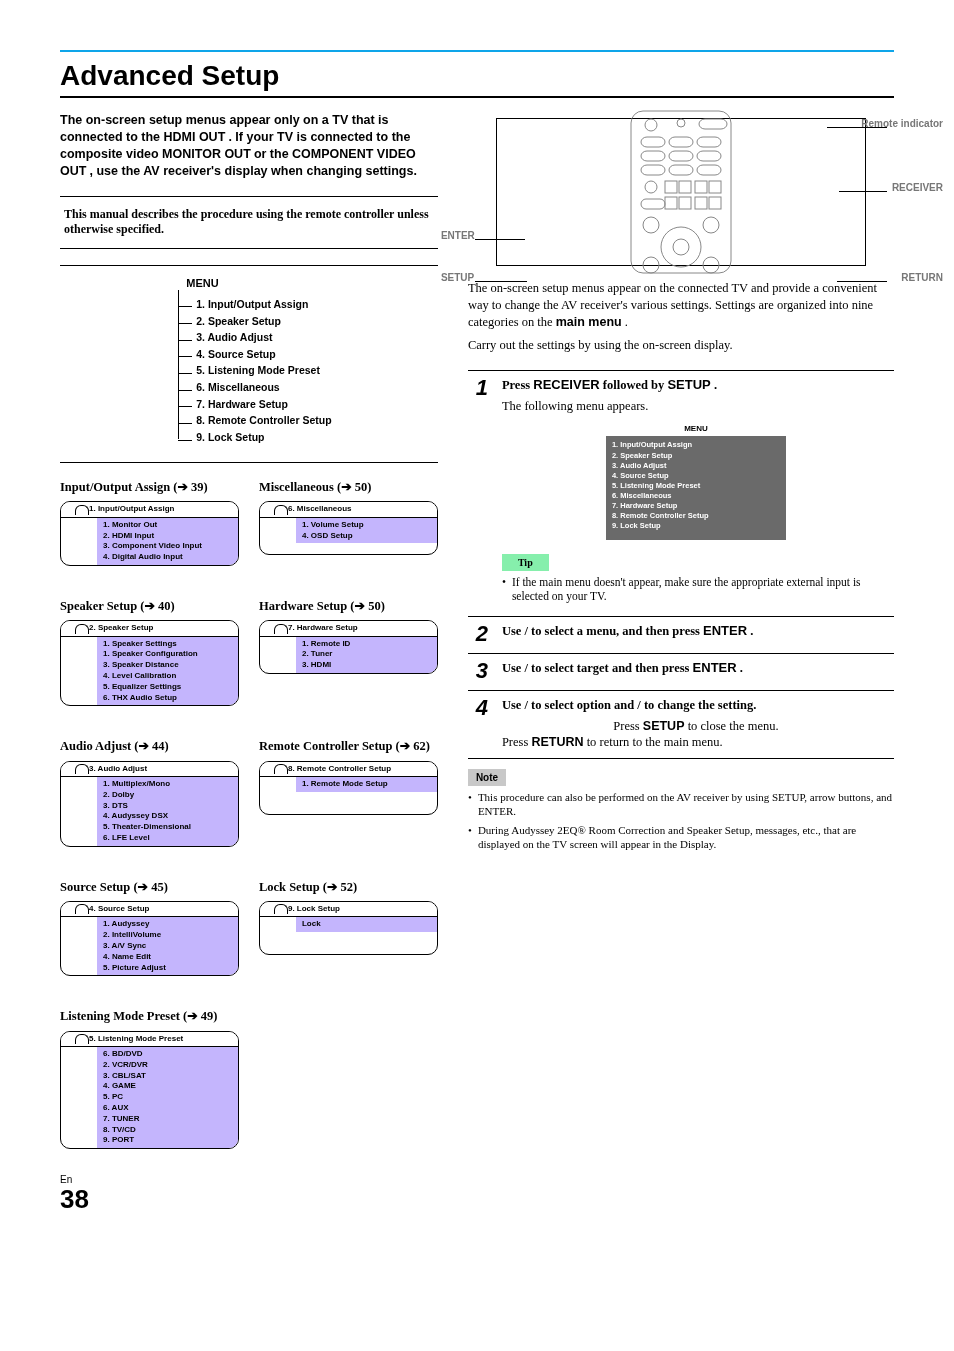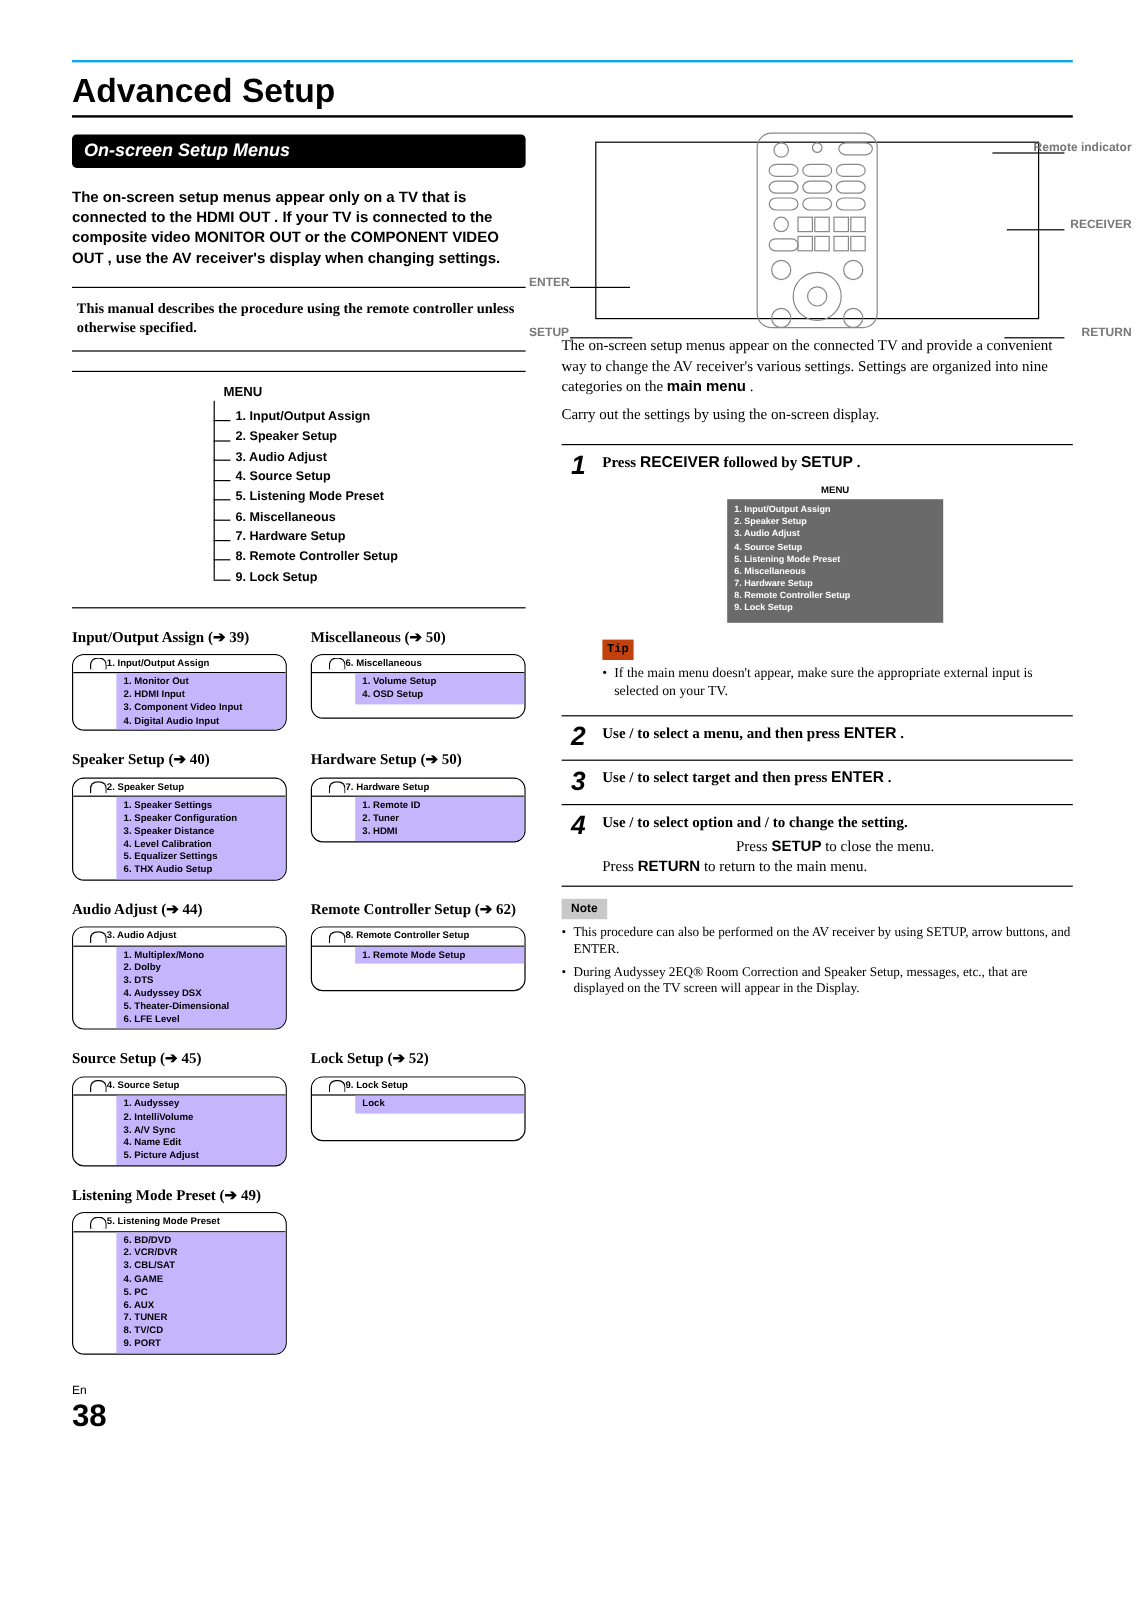--- a/index.html
+++ b/index.html
@@ -64,21 +64,21 @@
   .tree ul { list-style: none; position: relative; }
   .tree ul::before {
     content:""; position:absolute; left:-18px; top:-6px; bottom:7px; width:1px; background:#000;
   }
   .tree li { position:relative; font-family: Arial, Helvetica, sans-serif; font-size:10.5px; font-weight:bold; padding:1.5px 0;}
   .tree li::before {
     content:""; position:absolute; left:-18px; top:10px; width:14px; height:1px; background:#000;
   }
 
   
-  .subgrid { display:grid; grid-template-columns: 1fr 1fr; gap: 16px 20px; }
+  .subgrid { display:grid; grid-template-columns: 1fr 1fr; gap: 32px 20px; }
   .subblock { }
   .subhead { font-family: "Times New Roman", serif; font-weight: bold; font-size: 12.5px; margin-bottom: 6px; }
 
   .panel {
     border: 1px solid #000;
     border-radius: 10px;
     font-family: Arial, Helvetica, sans-serif;
     font-size: 8px;
     min-height: 54px;
     overflow:hidden;
@@ -118,24 +118,24 @@
   }
   .inset-screen .isc-head {
     background:#fff; font-size:8px; font-weight:bold; text-align:center; padding:2px 0;
   }
   .inset-screen .isc-body {
     background:#6a6a6a; color:#fff; font-size:7.5px; font-weight:bold; padding:4px 6px 8px;
   }
   .inset-screen .isc-body div{ line-height:1.35; }
 
   .graybar {
-    background:#c2410c;
-    font-family: Liberation Mono, monospace;
+    background:#86efac;
+    font-family: Liberation Serif, serif;
     font-size: 10px; font-weight:bold;
-    padding: 2px 4px;
+    padding: 2px 16px;
     display:inline-block;
     margin: 4px 0;
   }
 
   .steps { border-top:1px solid #000; }
   .step  { display:flex; border-bottom:1px solid #000; padding: 6px 4px 8px; gap:10px;}
   .stepno{ font-family: Arial, Helvetica, sans-serif; font-weight:bold; font-style:italic; font-size:22px; width:20px; text-align:center; line-height:1;}
   .stepbody{ flex:1; font-size:12.5px;}
   .stepbody .em { font-family: Arial, Helvetica, sans-serif; font-size: 13px;}
   .note-head{
@@ -157,21 +157,20 @@
   .tab { display:inline-block; border:1px solid #000; border-bottom:none; border-radius:6px 6px 0 0; padding:0 6px; margin-left:-4px; height:10px; vertical-align:bottom;}
 </style>
 </head>
 <body>
 
 <h1 class="page-title">Advanced Setup</h1>
 
 <div class="cols">
 
   <div class="col-left">
-    <div class="section-bar">On-screen Setup Menus</div>
 
     <p class="lead">
       <b><span>The on-screen setup menus appear only on a TV that is connected to the </span></b>
       <b class="sans">HDMI OUT</b>
       <b><span>. If your TV is connected to the composite video </span></b>
       <b class="sans">MONITOR OUT</b>
       <b><span> or the </span></b>
       <b class="sans">COMPONENT VIDEO OUT</b>
       <b><span>, use the AV receiver's display when changing settings.</span></b>
     </p>
@@ -406,20 +405,21 @@
       <div class="step">
         <div class="stepno">1</div>
         <div class="stepbody">
           <b>
             <span>Press </span>
             <span class="em">RECEIVER</span>
             <span> followed by </span>
             <span class="em">SETUP</span>
             <span>.</span>
           </b>
+          <div style="margin-top:4px;">The following menu appears.</div>
           <div class="inset-screen">
             <div class="isc-head">MENU</div>
             <div class="isc-body">
               <div>1. Input/Output Assign</div>
               <div>2. Speaker Setup</div>
               <div>3. Audio Adjust</div>
               <div>4. Source Setup</div>
               <div>5. Listening Mode Preset</div>
               <div>6. Miscellaneous</div>
               <div>7. Hardware Setup</div>

